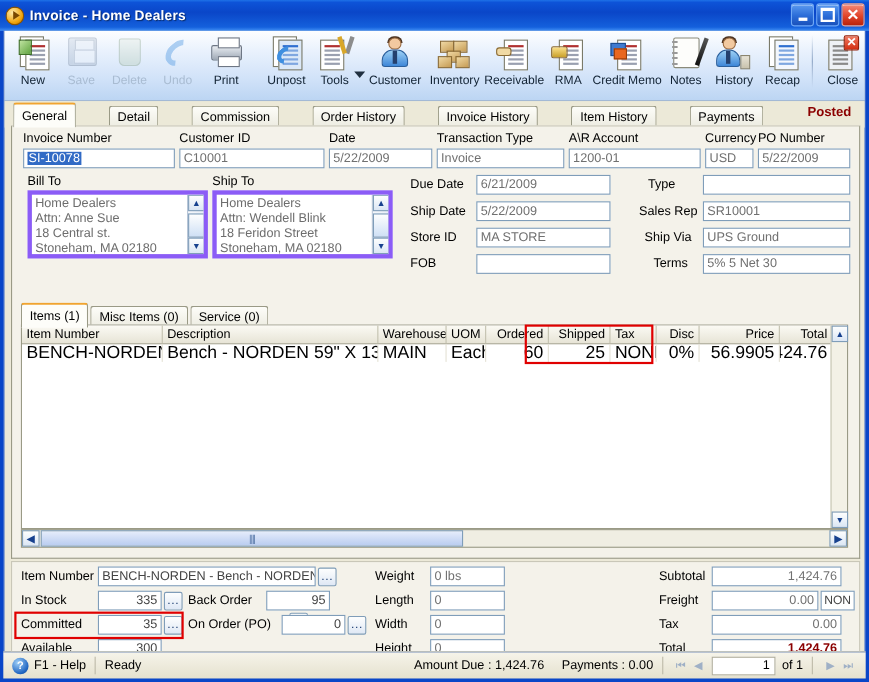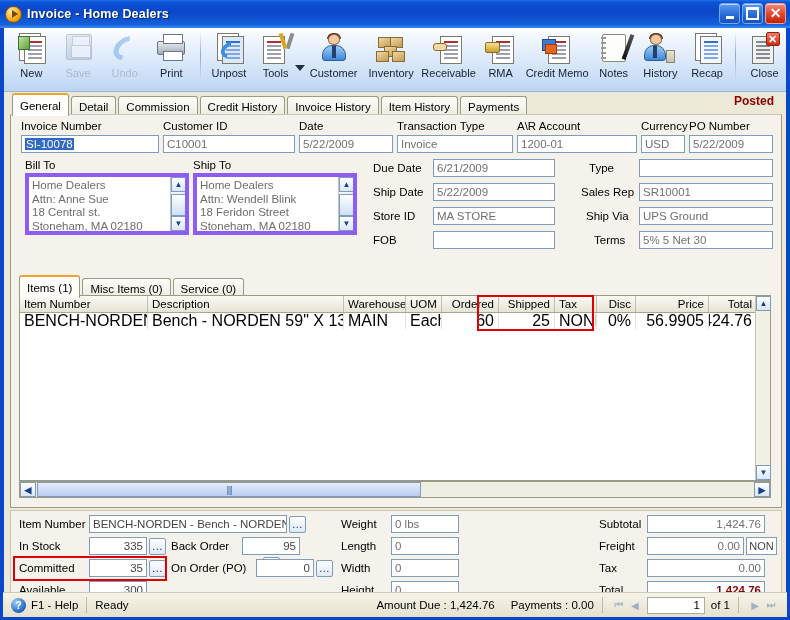--- a/index.html
+++ b/index.html
@@ -174,21 +174,21 @@
   .redx {
     position:absolute; right:2px; top:1px; width:14px; height:14px; border-radius:2px;
     background: linear-gradient(180deg,#f07a62,#d22e11); border:1px solid #93200a;
     color:#fff; font-size:11px; font-weight:bold; line-height:12px; text-align:center;
   }
 
   
   .tabstrip {
     position:absolute; left:0; top:64px; width:784px; height:24px;
     background:#ece9d8;
-    display:flex; align-items:flex-end; padding-left:8px;
+    display:flex; align-items:flex-end; padding-left:8px;gap:28px;
   }
   .tab {
     height: 20px; padding: 0 7px; margin-right: 2px;
     font-size: 11.5px; color:#000;
     background: linear-gradient(180deg,#fdfdf9,#ecebe0);
     border: 1px solid #9a9a86; border-bottom: none;
     border-radius: 3px 3px 0 0;
     display:flex; align-items:center;
   }
   .tab.active {
@@ -362,20 +362,26 @@
       </div>
 
       <div class="tb-item disabled">
         <div class="tb-ico">
             <div class="floppy"></div>
           </div>
         <div class="tb-lbl">Save</div>
       </div>
 
 
+      <div class="tb-item disabled">
+        <div class="tb-ico">
+            <div class="trash"></div>
+          </div>
+        <div class="tb-lbl">Delete</div>
+      </div>
 
       <div class="tb-item disabled">
         <div class="tb-ico">
             <div class="undo"></div>
           </div>
         <div class="tb-lbl">Undo</div>
       </div>
 
       <div class="tb-item">
         <div class="tb-ico">
@@ -509,21 +515,21 @@
       <div class="tab active">
           <span>General</span>
         </div>
       <div class="tab">
           <span>Detail</span>
         </div>
       <div class="tab">
           <span>Commission</span>
         </div>
       <div class="tab">
-          <span>Credit History</span>
+          <span>Order History</span>
         </div>
       <div class="tab">
           <span>Invoice History</span>
         </div>
       <div class="tab">
           <span>Item History</span>
         </div>
       <div class="tab">
           <span>Payments</span>
         </div>

